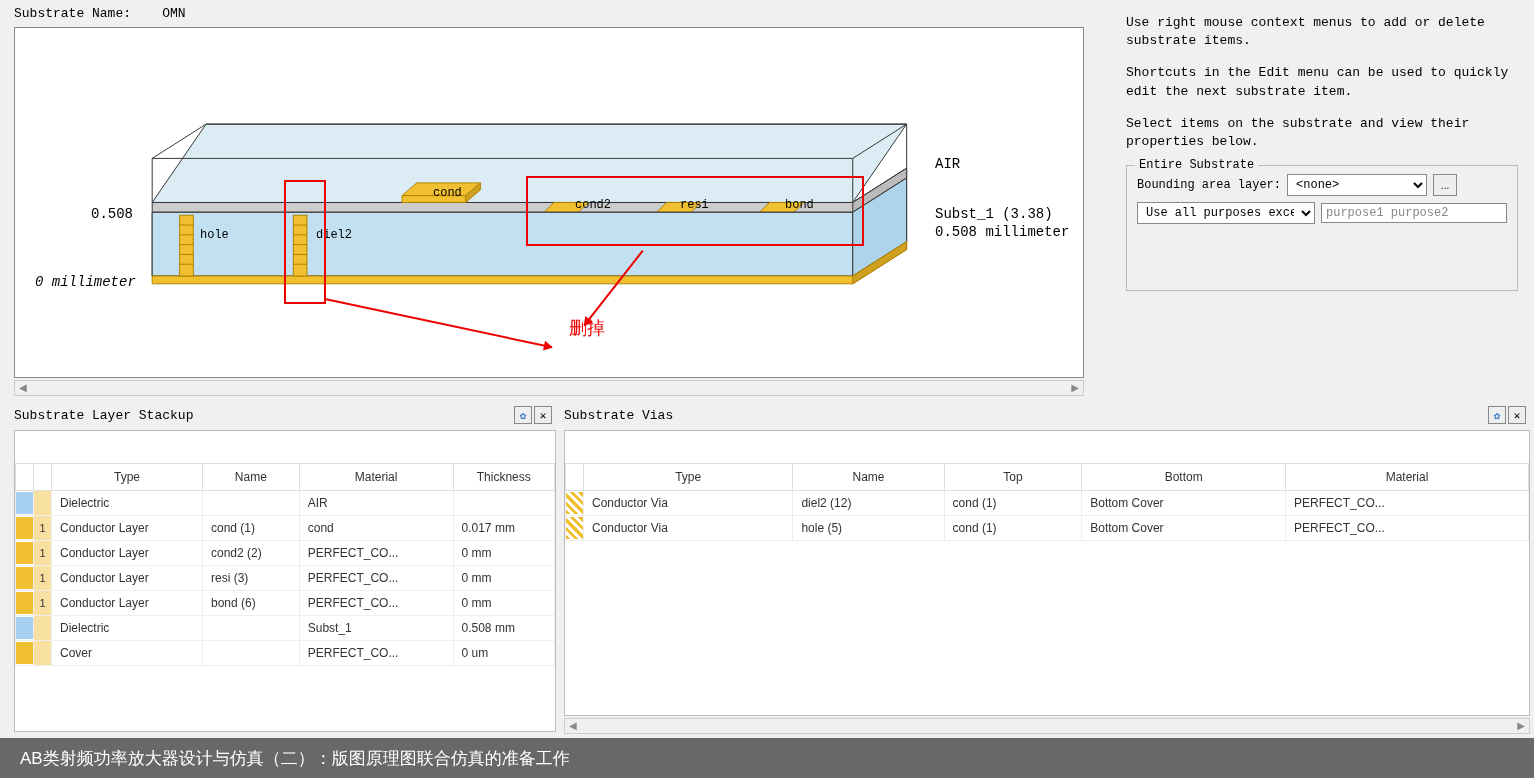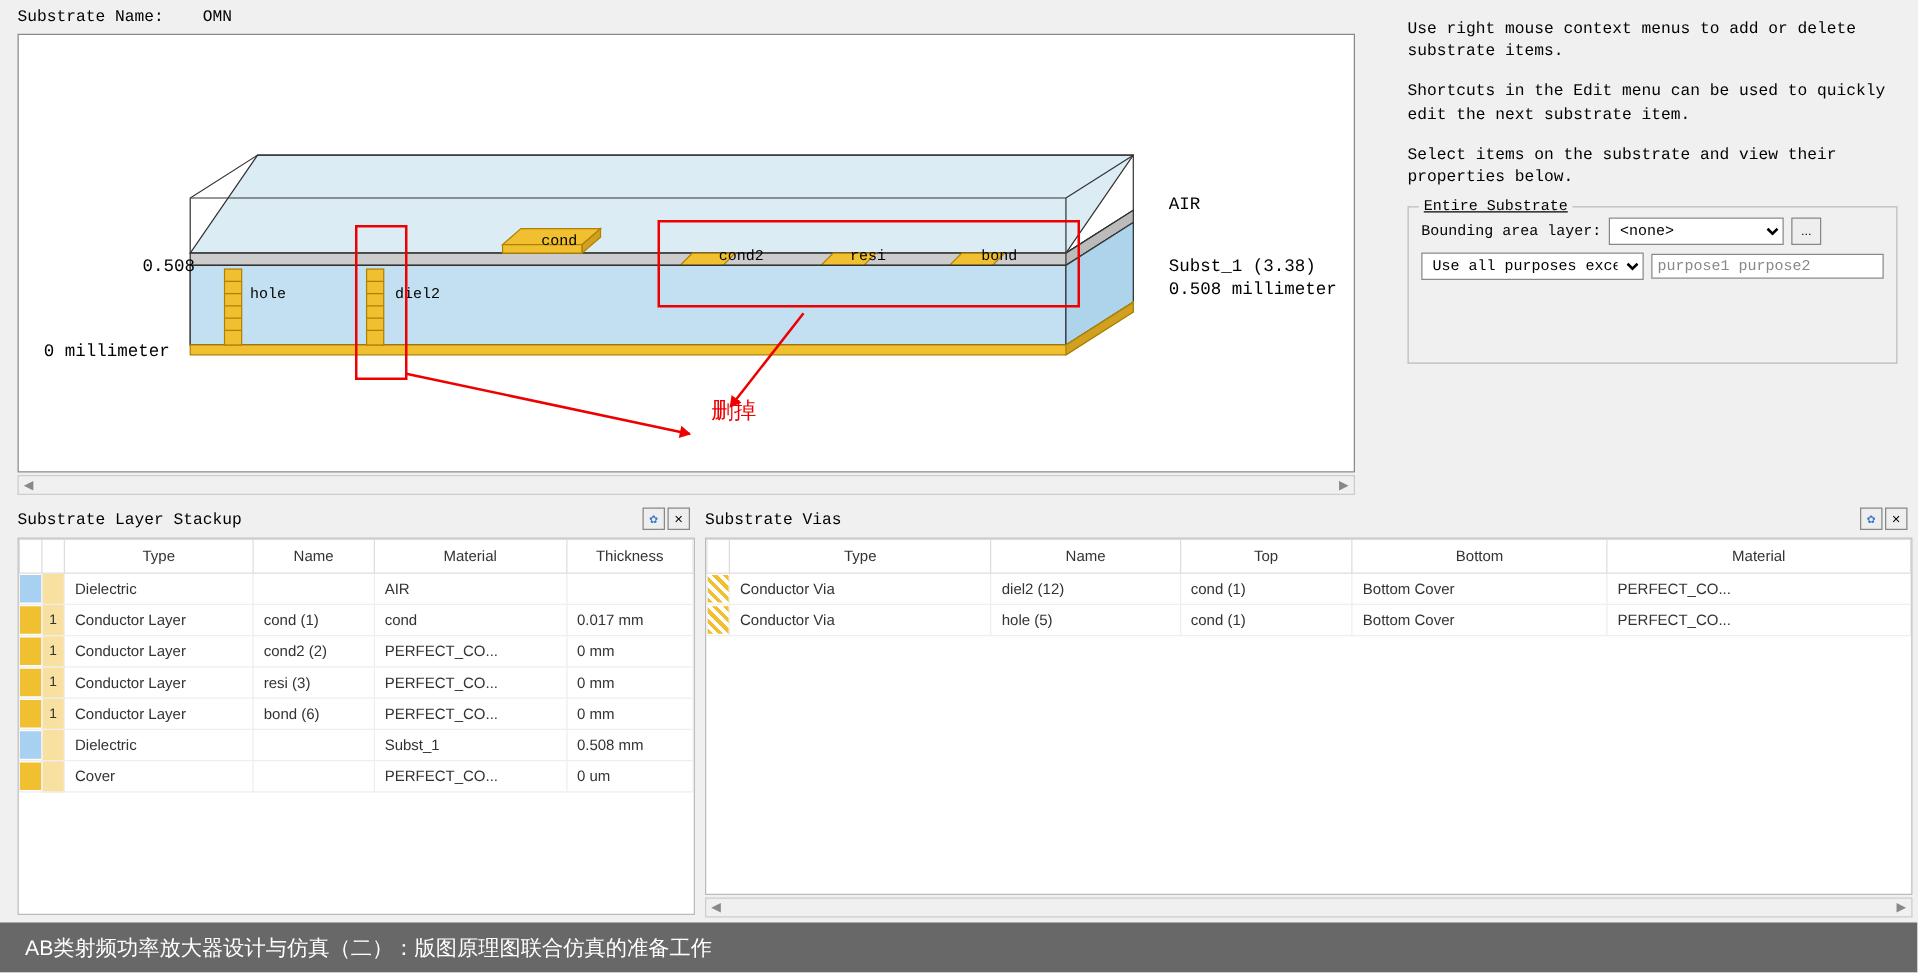--- a/index.html
+++ b/index.html
@@ -8,38 +8,38 @@
 .viewer-panel { flex: 1; display: flex; flex-direction: column; padding: 6px 8px 4px 14px; }
 .substrate-name-row { font-family: 'Courier New', monospace; font-size: 13px; margin-bottom: 6px; }
 .viewer-box { flex: 1; background: #fff; border: 1px solid #888; position: relative; margin-bottom: 2px; }
 .scrollbar-h { height: 16px; background: #f0f0f0; border: 1px solid #ccc; position: relative; }
 .scrollbar-h::before { content: '◀'; position: absolute; left: 4px; top: 1px; font-size: 10px; color: #888; }
 .scrollbar-h::after { content: '▶'; position: absolute; right: 4px; top: 1px; font-size: 10px; color: #888; }
 
 .right-panel { width: 414px; padding: 14px 16px 8px 6px; font-family: 'Courier New', monospace; font-size: 13px; color: #000; margin-left: 28px; }
 .right-panel .hint { margin-bottom: 14px; line-height: 1.4; }
 .props-group { border: 1px solid #bbb; padding: 8px 10px 60px 10px; position: relative; margin-top: 8px; }
-.props-group-title { position: absolute; top: -8px; left: 8px; background: #f0f0f0; padding: 0 4px; font-size: 12px; text-decoration: underline; }
+.props-group-title { position: absolute; top: -8px; left: 8px; background: #f0f0f0; padding: 0 4px; font-size: 12px; }
 .props-row { display: flex; align-items: center; gap: 6px; margin-bottom: 6px; }
 .props-row label { font-size: 12px; }
 select, input[type=text] { font-family: 'Courier New', monospace; font-size: 12px; padding: 2px 4px; border: 1px solid #888; background: #fff; }
 .btn-small { width: 24px; height: 22px; border: 1px solid #888; background: #eee; font-size: 10px; cursor: pointer; }
 
 .bottom-area { display: flex; height: 338px; }
 .table-panel { display: flex; flex-direction: column; padding: 4px 4px 4px 14px; }
 .table-panel-left { width: 560px; }
 .table-panel-right { flex: 1; padding-left: 4px; }
 .panel-header { display: flex; align-items: center; justify-content: space-between; font-family: 'Courier New', monospace; font-size: 13px; padding: 2px 4px 6px 0; }
 .panel-header-icons { display: flex; gap: 2px; }
 .hdr-icon { width: 18px; height: 18px; border: 1px solid #888; background: #eee; display: flex; align-items: center; justify-content: center; font-size: 11px; cursor: pointer; }
 .gear { color: #3a7cc7; }
 .close-x { font-weight: bold; }
 
 .grid { background: #fff; border: 1px solid #bbb; flex: 1; overflow: auto; margin-bottom: 2px; }
-table { border-collapse: collapse; width: 100%; font-size: 12px; }
+table { border-collapse: collapse; width: 100%; font-size: 12px; margin-top: 32px; }
 th { background: #fff; border: 1px solid #ddd; padding: 6px 8px; font-weight: normal; text-align: center; color: #333; }
 td { border: 1px solid #eee; padding: 5px 8px; text-align: left; color: #333; }
 .color-cell { width: 18px; padding: 0; }
 .num-cell { width: 18px; padding: 0; text-align: center; font-size: 11px; background: #f8e0a0; }
 .swatch { width: 100%; height: 22px; }
 .swatch.blue { background: #a8d0f0; }
 .swatch.gold { background: #f0c030; }
 .swatch.hatch { background: repeating-linear-gradient(45deg, #f0c030, #f0c030 3px, #fff 3px, #fff 6px); }
 
 .info-panel { width: 414px; padding: 8px 16px; display: flex; align-items: center; justify-content: center; font-family: 'Courier New', monospace; font-size: 12px; color: #444; text-align: center; line-height: 1.5; }
@@ -101,22 +101,22 @@
         <line x1="284" y1="198" x2="298" y2="198" stroke="#b08000"></line>
           <line x1="284" y1="208" x2="298" y2="208" stroke="#b08000"></line>
           <line x1="284" y1="218" x2="298" y2="218" stroke="#b08000"></line>
           <line x1="284" y1="228" x2="298" y2="228" stroke="#b08000"></line>
           <line x1="284" y1="238" x2="298" y2="238" stroke="#b08000"></line>
       </svg>
       
       <span class="diagram-label" style="left:920px; top:128px;">AIR</span>
       <span class="diagram-label" style="left:920px; top:178px;">Subst_1 (3.38)</span>
       <span class="diagram-label" style="left:920px; top:196px;">0.508 millimeter</span>
-      <span class="diagram-label" style="left:99px; top:178px;">0.508</span>
-      <span class="diagram-label" style="left:20px; top:246px;">0 millimeter</span>
+      <span class="diagram-label" style="left:76px; top:178px;">0.508</span>
+      <span class="diagram-label" style="left:20px; top:246px;font-style:italic;">0 millimeter</span>
       <span class="diagram-label" style="left:185px; top:200px; font-size:12px;font-family:Liberation Mono, monospace;">hole</span>
       <span class="diagram-label" style="left:301px; top:200px; font-size:12px;">diel2</span>
       <span class="diagram-label" style="left:418px; top:158px; font-size:12px;">cond</span>
       <span class="diagram-label" style="left:560px; top:170px; font-size:12px;">cond2</span>
       <span class="diagram-label" style="left:665px; top:170px; font-size:12px;">resi</span>
       <span class="diagram-label" style="left:770px; top:170px; font-size:12px;">bond</span>
       
       <div class="anno-box" style="left:269px; top:152px; width:42px; height:124px;"></div>
       <div class="anno-box" style="left:511px; top:148px; width:338px; height:70px;"></div>
       <div class="arrow-line" style="left:310px; top:270px; width:232px; transform:rotate(12deg);"></div>

